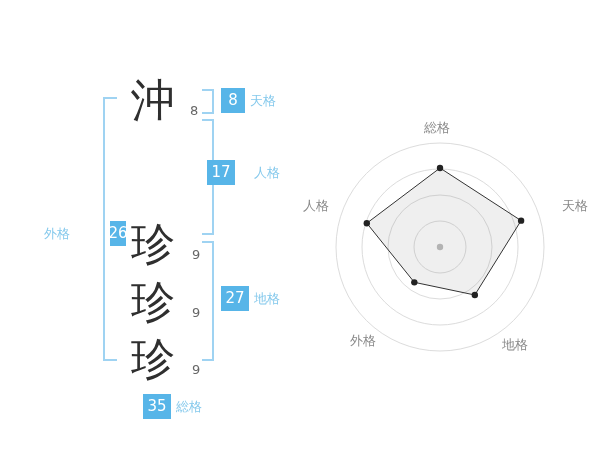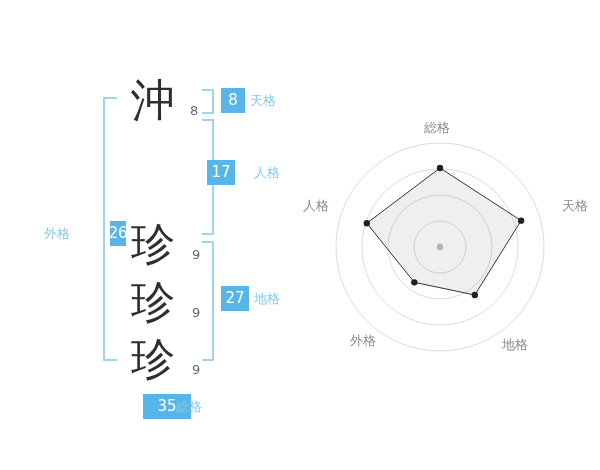--- a/index.html
+++ b/index.html
@@ -46,21 +46,21 @@
 
   <div class="abs badge" style="left:207px; top:160px; width:28px;">17</div>
   <div class="abs kaku-label" style="left:254px; top:166px;">人格</div>
 
   <div class="abs kaku-label" style="left:44px; top:227px;">外格</div>
   <div class="abs badge" style="left:74px; top:221px; width:16px;margin-left:36px;">26</div>
 
   <div class="abs badge" style="left:221px; top:286px; width:28px;">27</div>
   <div class="abs kaku-label" style="left:254px; top:292px;">地格</div>
 
-  <div class="abs badge" style="left:143px; top:394px; width:48px;">35</div>
+  <div class="abs badge" style="left:143px; top:394px; width:28px;">35</div>
   <div class="abs kaku-label" style="left:176px; top:400px;">総格</div>
 
   <svg class="abs" style="left:312px; top:112px;" width="256" height="256" viewBox="0 0 256 256">
       <circle cx="128" cy="135" r="26" fill="none" stroke="#dcdcdc" stroke-width="1"></circle>
       <circle cx="128" cy="135" r="52" fill="none" stroke="#dcdcdc" stroke-width="1"></circle>
       <circle cx="128" cy="135" r="78" fill="none" stroke="#dcdcdc" stroke-width="1"></circle>
       <circle cx="128" cy="135" r="104" fill="none" stroke="#dcdcdc" stroke-width="1"></circle>
       <polygon points="128.0,56.0 209.1,108.6 162.8,183.0 102.3,170.3 54.8,111.2" fill="rgba(120,120,120,0.12)" stroke="#333333" stroke-width="1"></polygon>
       <circle cx="128" cy="55.959999999999994" r="3.2" fill="#222222"></circle>
       <circle cx="209.1060997096507" cy="108.64703071970449" r="3.2" fill="#222222"></circle>

